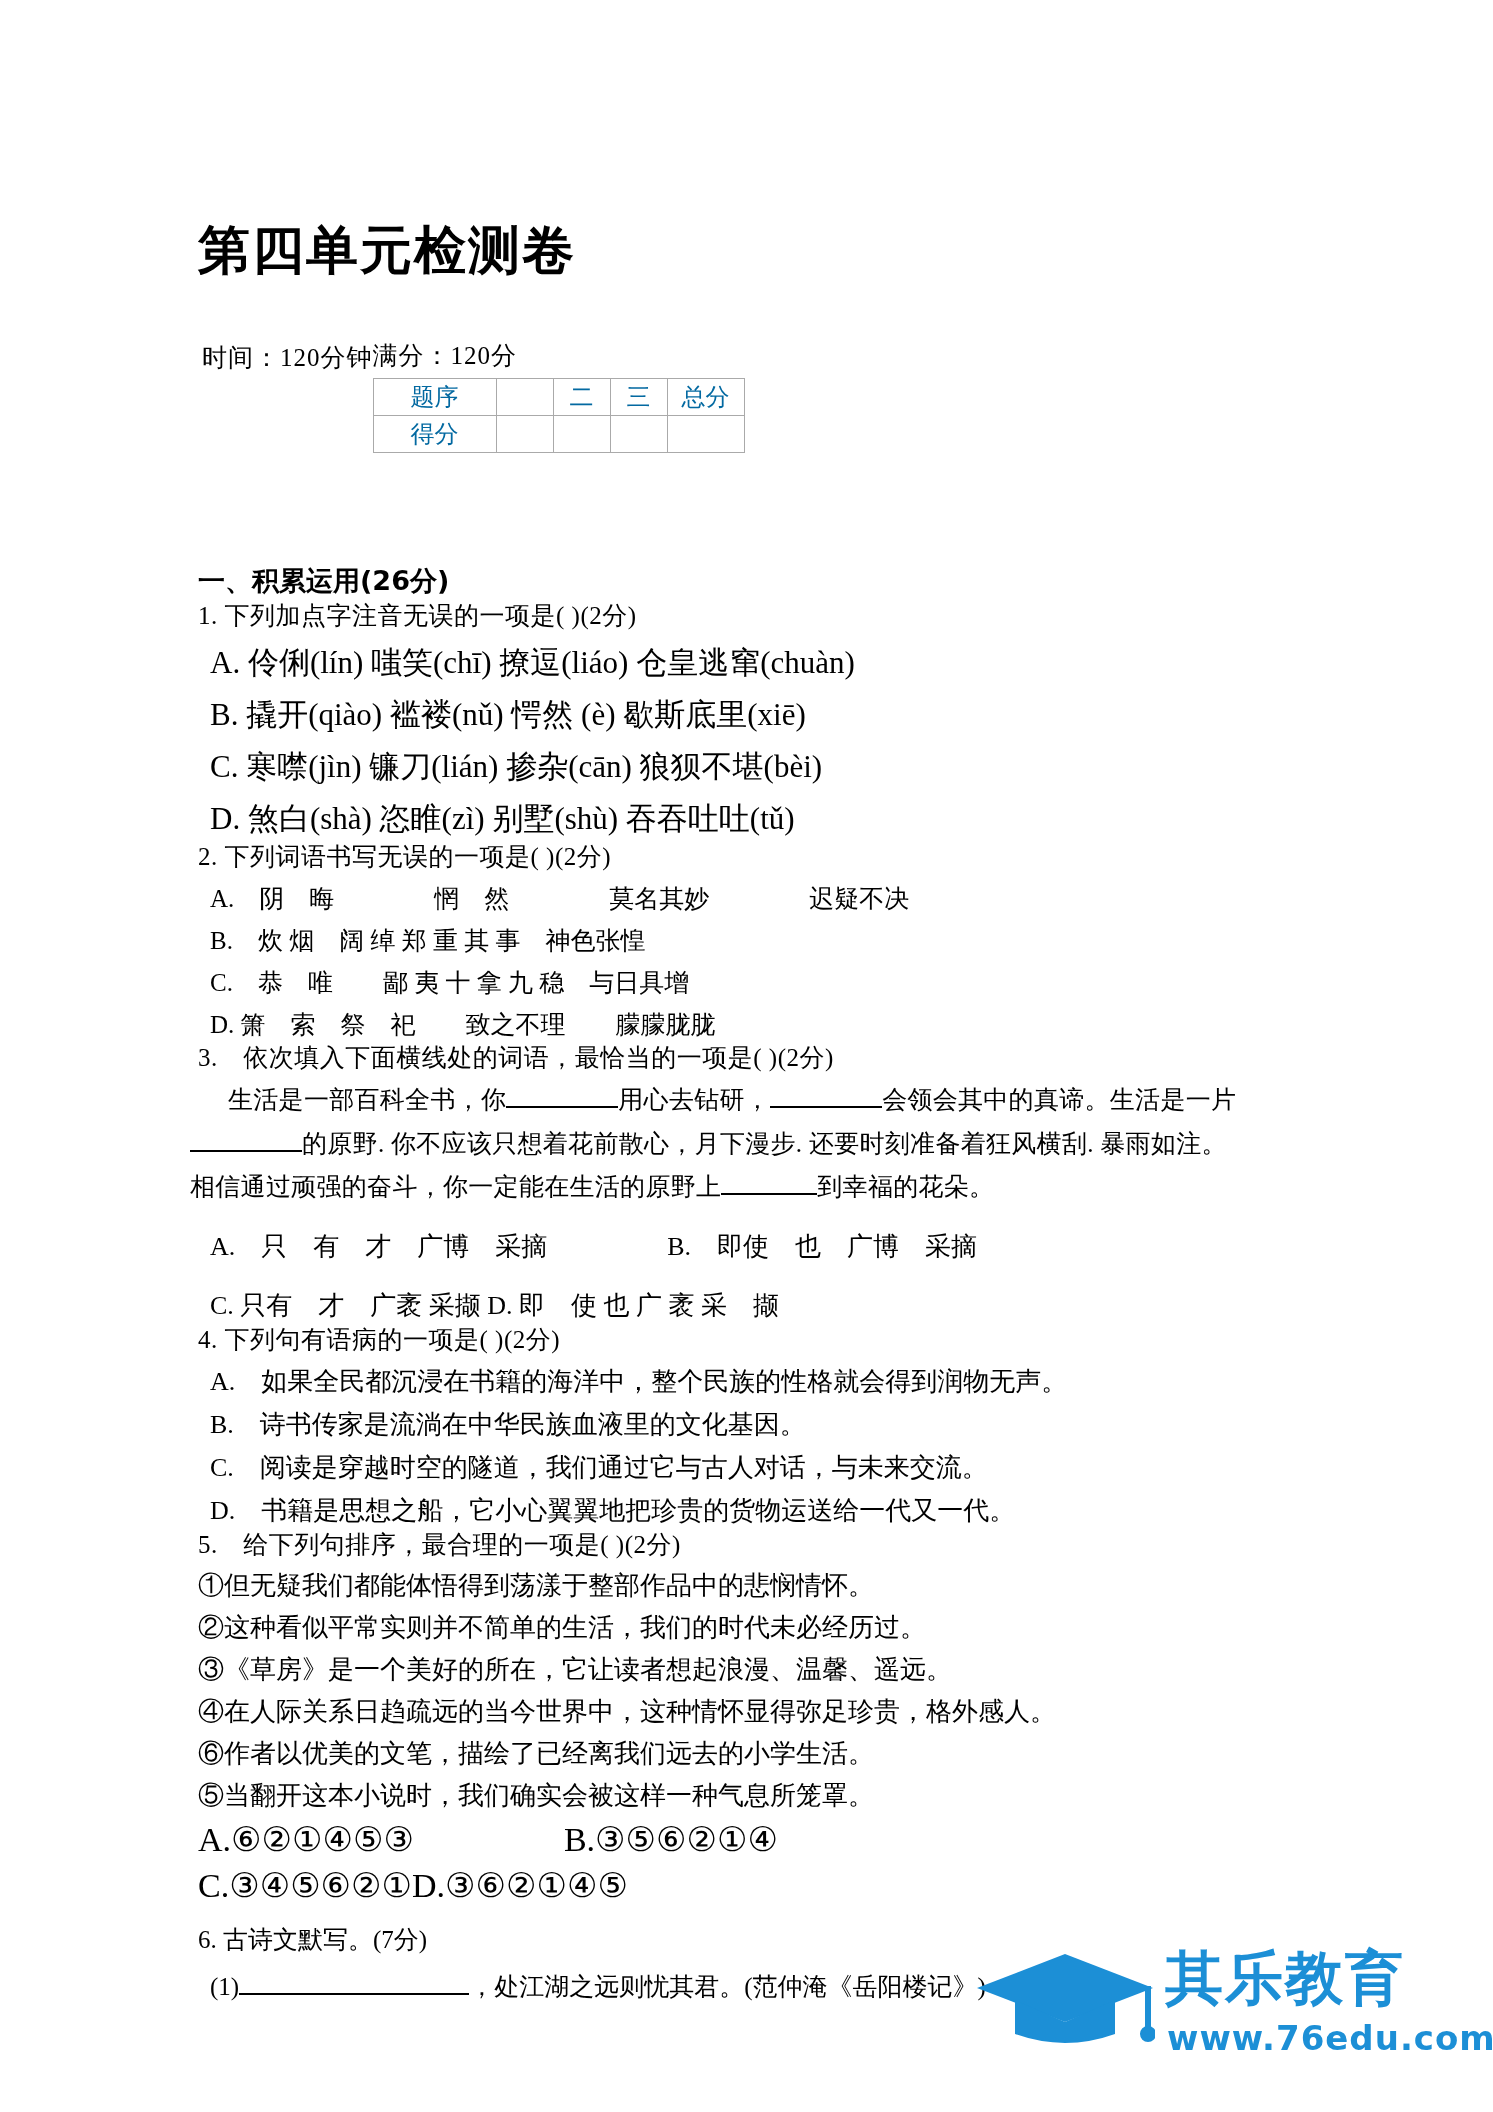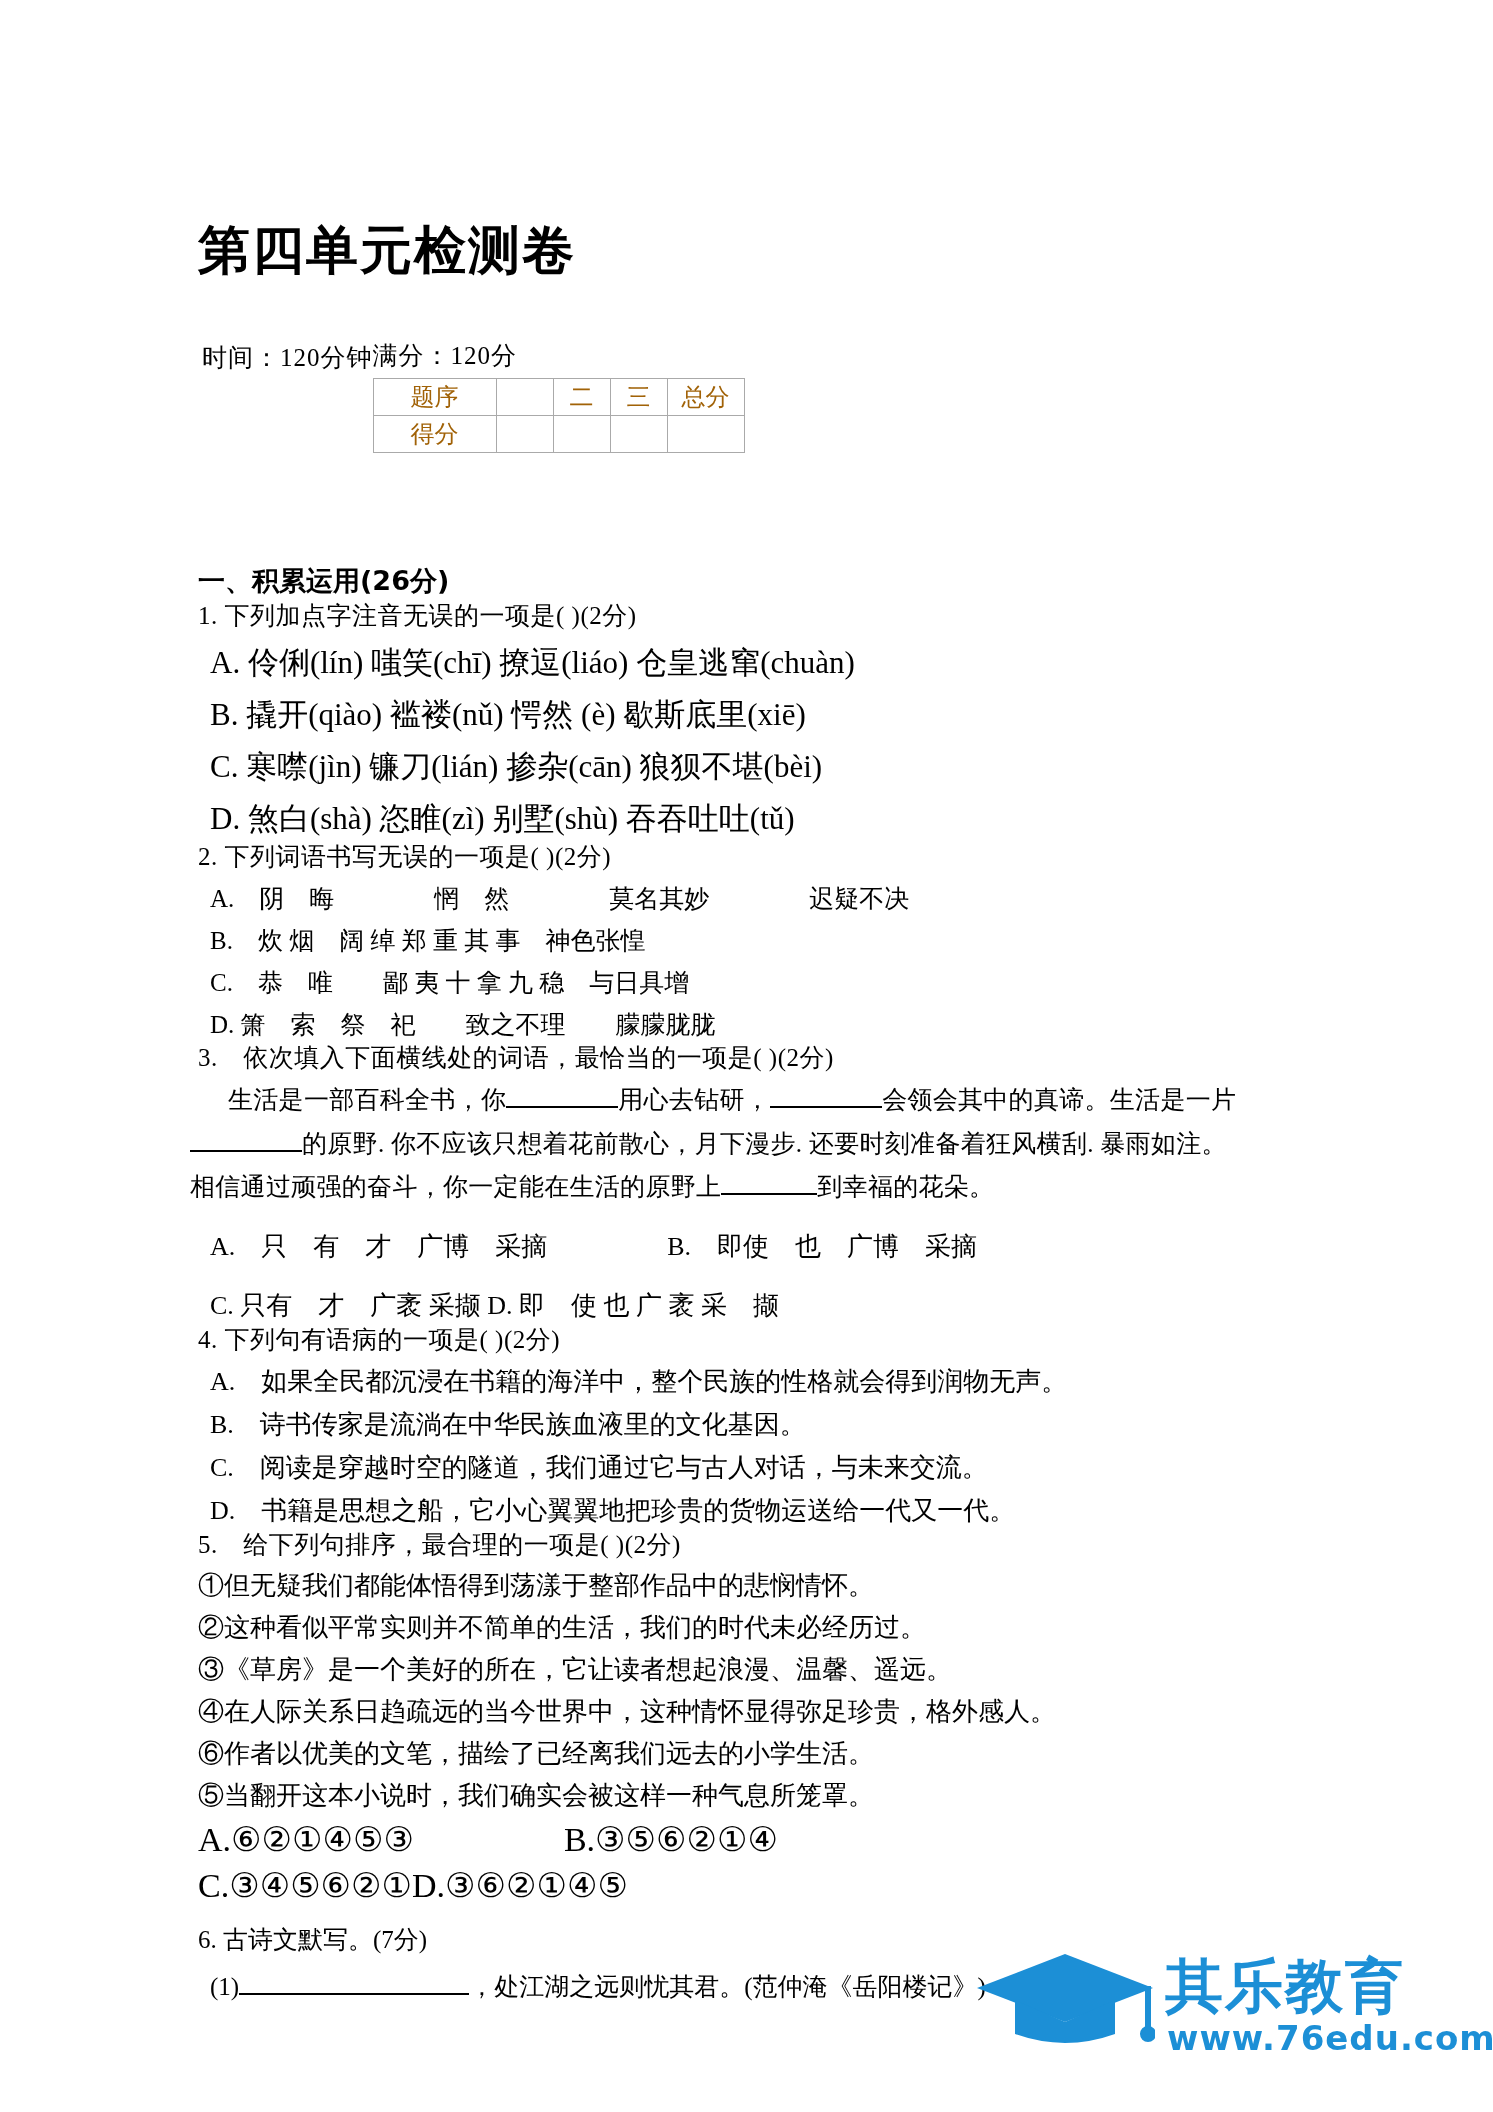--- a/index.html
+++ b/index.html
@@ -62,21 +62,21 @@
   table.score-table {
     border-collapse: collapse;
     margin-top: 6px;
     table-layout: fixed;
   }
   table.score-table td {
     border: 1px solid #aaaaaa;
     height: 36px;
     text-align: center;
     font-size: 24px;
-    color: #a16207;
+    color: #0369a1;
     padding: 0;
   }
   table.score-table td.label { width: 122px; }
   table.score-table td.c1 { width: 56px; }
   table.score-table td.c2 { width: 56px; }
   table.score-table td.c3 { width: 56px; }
   table.score-table td.c4 { width: 76px; }
 
   
   .section-head {
@@ -163,21 +163,21 @@
     width: 460px;
     height: 140px;
   }
   .wm-cap {
     position: absolute;
     left: 0; top: 8px;
     width: 180px; height: 96px;
   }
   .wm-text {
     position: absolute;
-    left: 190px; top: 8px;
+    left: 190px; top: 0;
     font-family: "DejaVu Sans", "Liberation Sans", sans-serif;
     font-weight: bold;
     font-size: 58px;
     color: #1c8fd6;
     letter-spacing: 2px;
     white-space: nowrap;
   }
   .wm-url {
     position: absolute;
     left: 192px; top: 78px;

